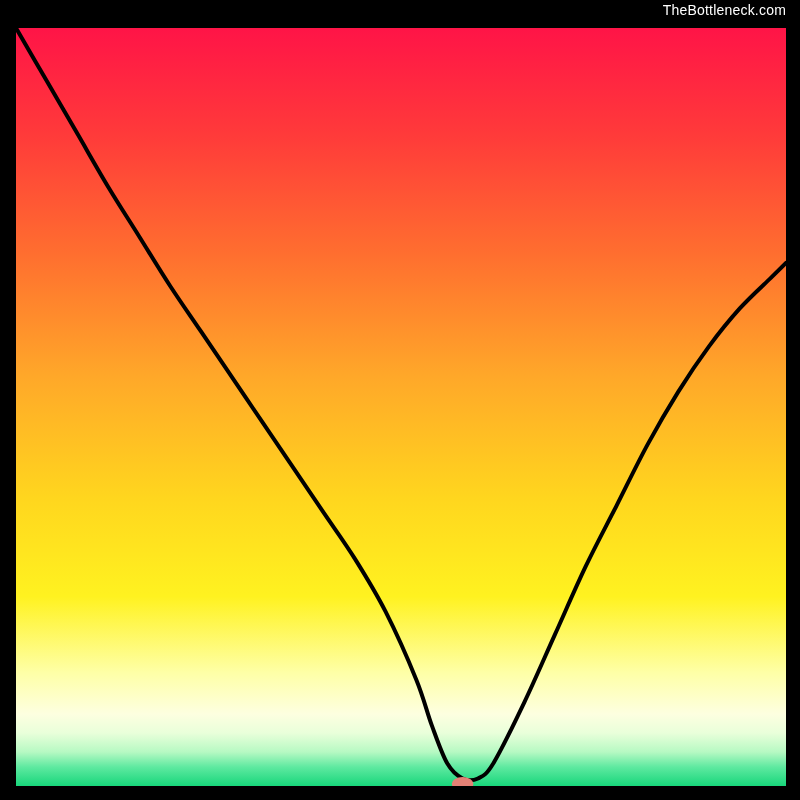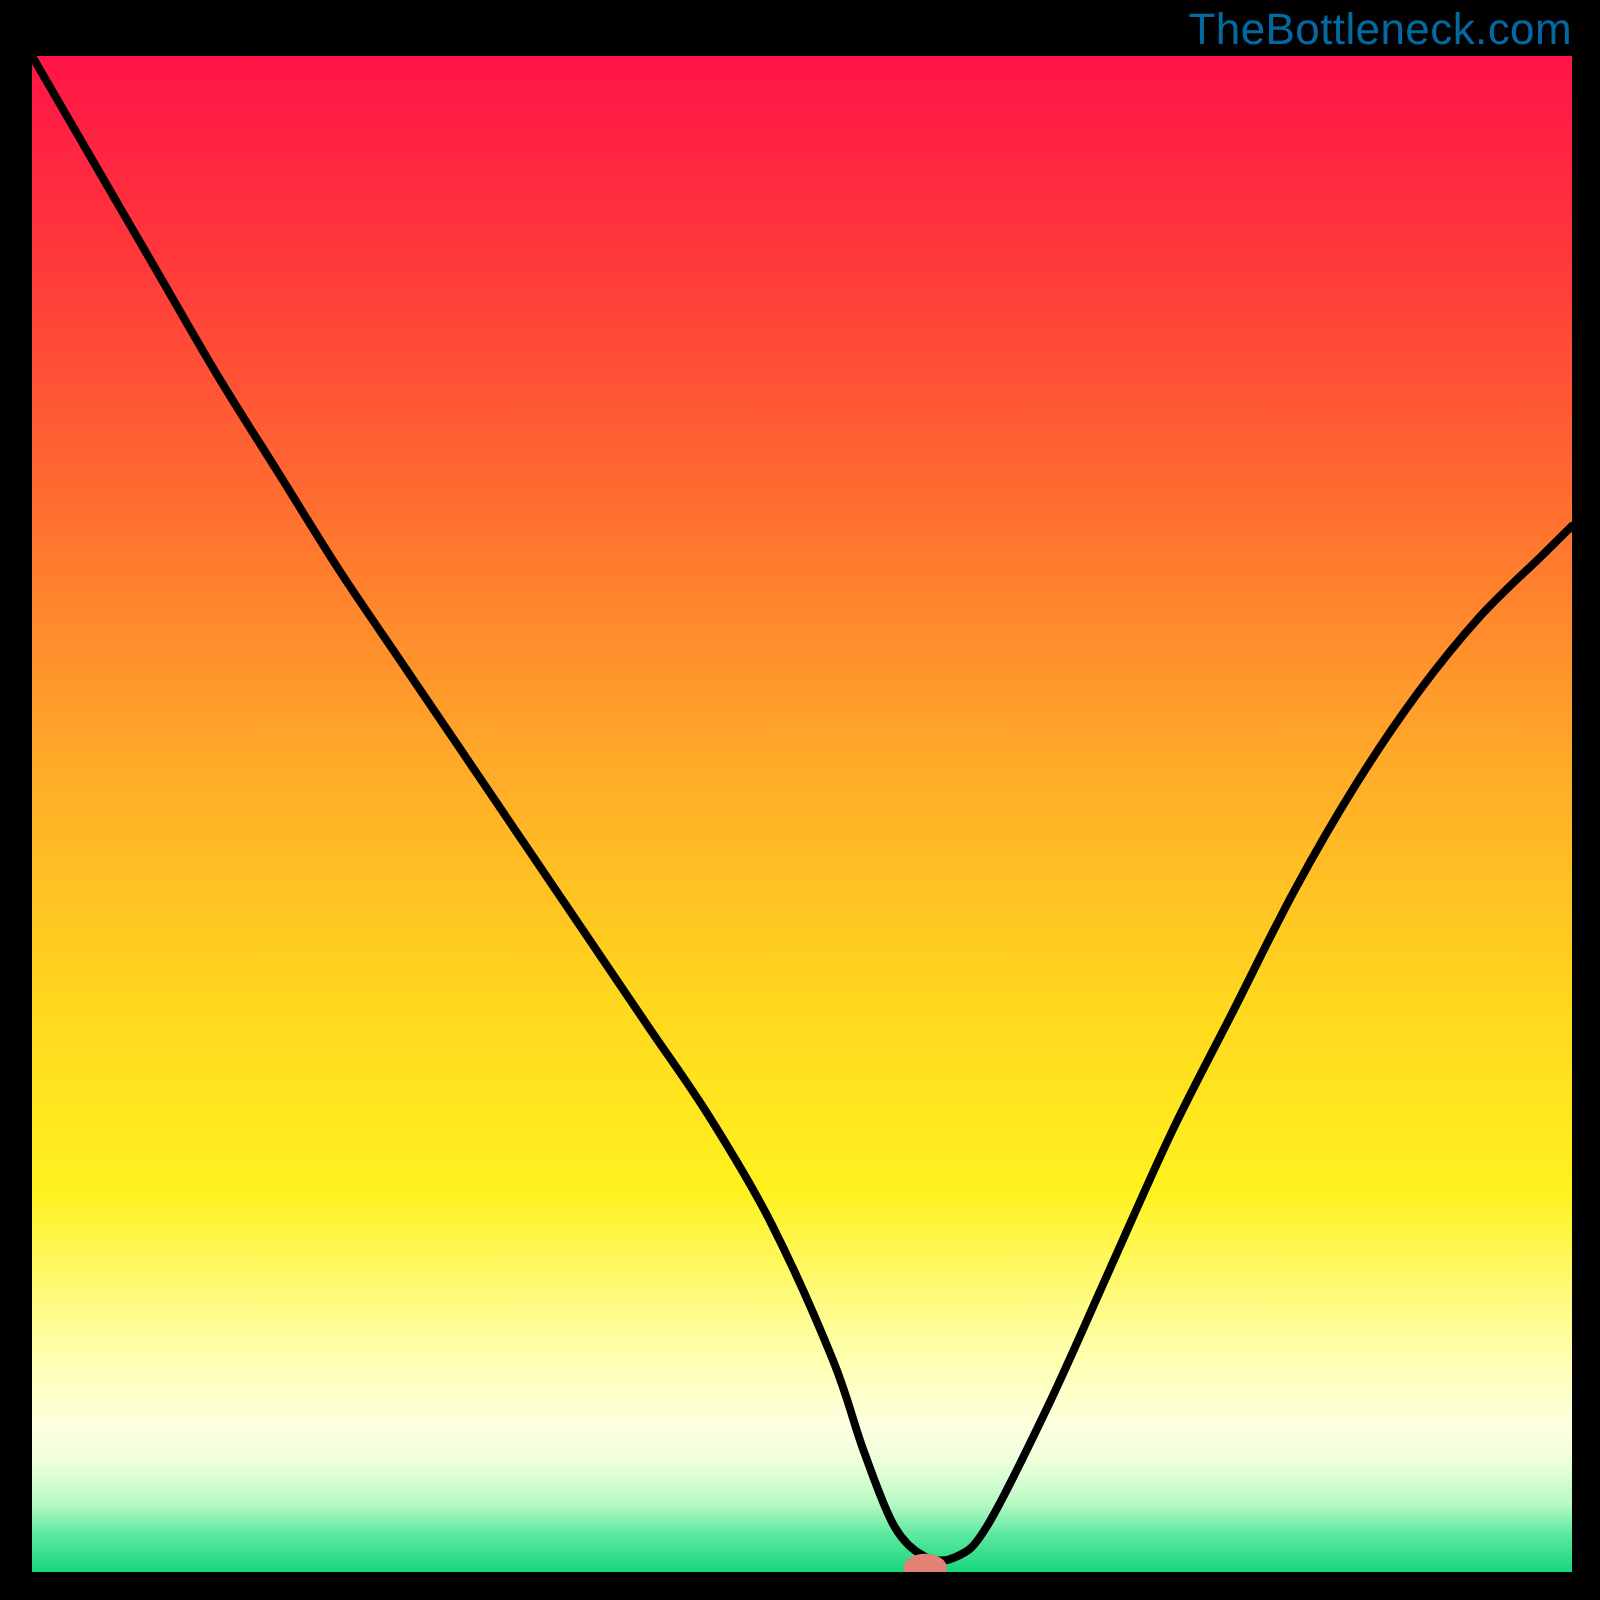--- a/index.html
+++ b/index.html
@@ -16,22 +16,22 @@
     top: 0;
     left: 0;
     width: 800px;
     height: 800px;
     background: #000;
   }
   .watermark {
     position: absolute;
     top: 2px;
     right: 14px;
-    color: #0369a1;
-    font-size: 22px;
+    color: #ffffff;
+    font-size: 14px;
     font-weight: 500;
     letter-spacing: 0.2px;
     z-index: 10;
     text-align: right;
   }
   .plot {
     position: absolute;
     left: 16px;
     top: 28px;
     width: 770px;

